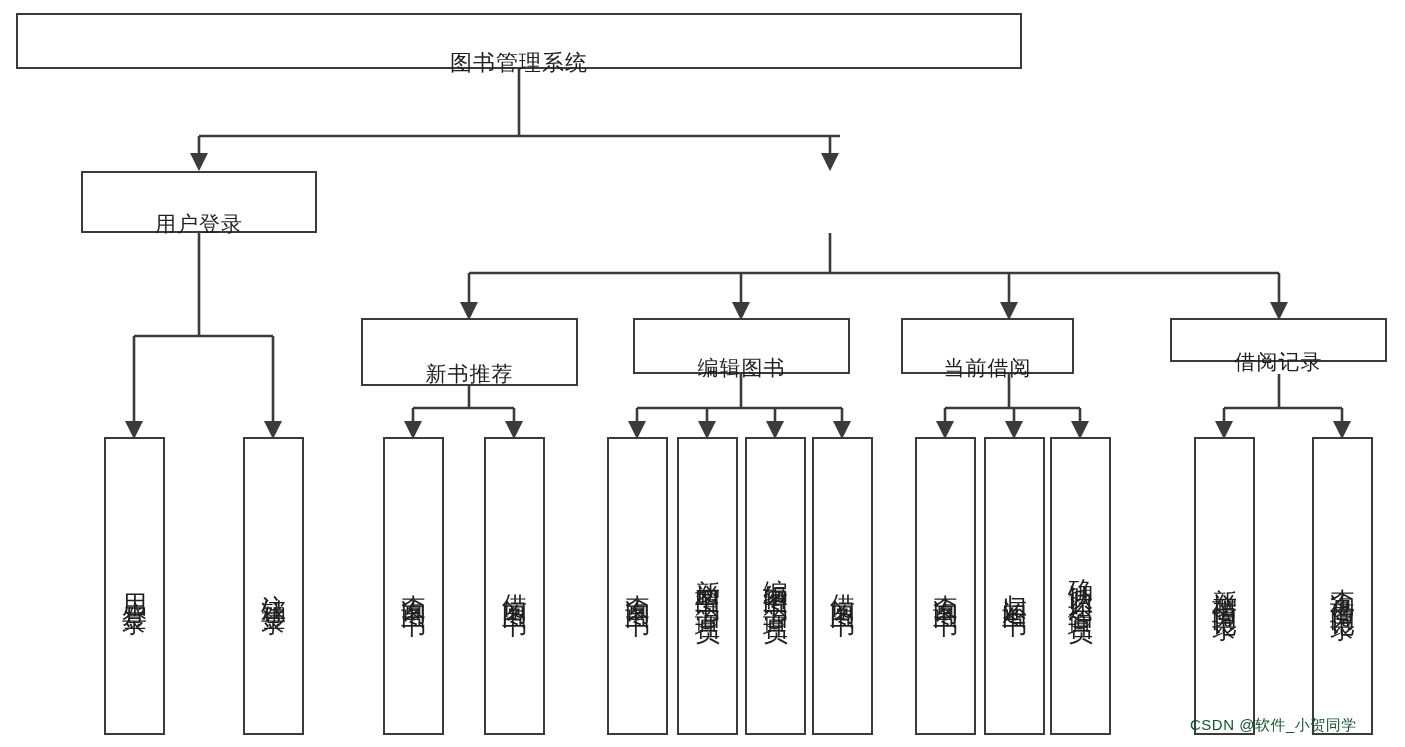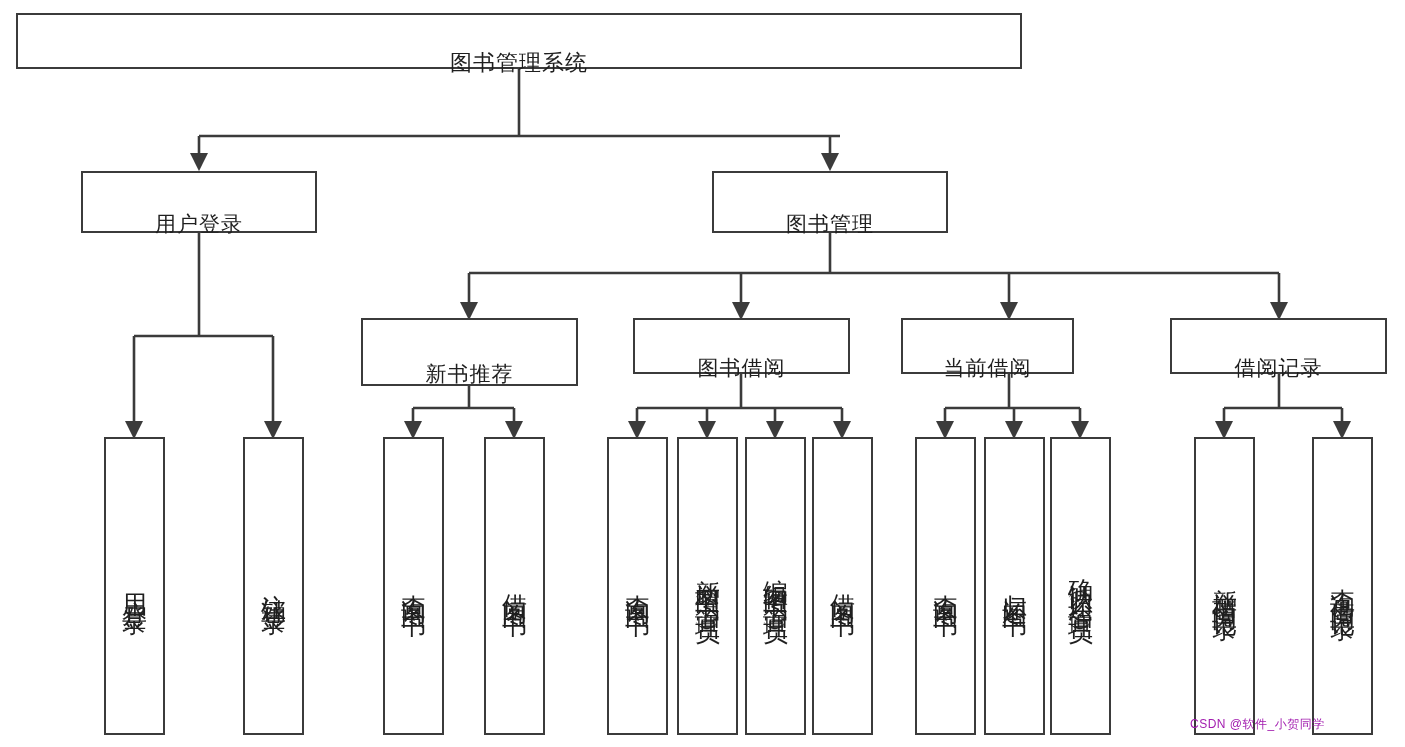--- a/index.html
+++ b/index.html
@@ -16,21 +16,21 @@
     writing-mode:vertical-rl;
     text-orientation:upright;
     font-size:25px;
     line-height:1.0;
     letter-spacing:6px;
     white-space:normal;
     max-height:282px;
   }
   svg.wires{position:absolute;left:0;top:0;width:1405px;height:747px;pointer-events:none;}
   .wire{stroke:#3b3b3b;stroke-width:2.6;fill:none;}
-  .wmark{position:absolute;color:#a21caf;font-size:12px;white-space:nowrap;letter-spacing:.5px;}
+  .wmark{position:absolute;color:#14532d;font-size:15px;white-space:nowrap;letter-spacing:.5px;}
 </style>
 </head>
 <body>
 
 <div id="canvas">
 
   <svg class="wires" viewBox="0 0 1405 747">
     <defs>
       <marker id="arrow" viewBox="0 0 12 12" refX="6" refY="6" markerWidth="7" markerHeight="7" orient="auto-start-reverse">
         <path d="M 0 0 L 12 6 L 0 12 z" fill="#3b3b3b"></path>
@@ -78,34 +78,31 @@
     <path class="wire" d="M 1342 408 L 1342 430" marker-end="url(#arrow)"></path>
   </svg>
 
   <div class="node h-node root" style="left:16px;top:13px;width:1006px;height:56px;">
     <span class="lbl">图书管理系统</span>
   </div>
 
   <div class="node h-node" style="left:81px;top:171px;width:236px;height:62px;">
     <span class="lbl">用户登录</span>
   </div>
-  <div class="node h-node" style="left:712px;top:171px;width:236px;height:62px;">
-    <span class="lbl">图书管理</span>
-  </div>
 
   <div class="node h-node" style="left:361px;top:318px;width:217px;height:68px;">
     <span class="lbl">新书推荐</span>
   </div>
   <div class="node h-node" style="left:633px;top:318px;width:217px;height:56px;">
-    <span class="lbl">图书借阅</span>
+    <span class="lbl">编辑图书</span>
   </div>
   <div class="node h-node" style="left:901px;top:318px;width:173px;height:56px;">
     <span class="lbl">当前借阅</span>
   </div>
-  <div class="node h-node" style="left:1170px;top:318px;width:217px;height:56px;">
+  <div class="node h-node" style="left:1170px;top:318px;width:217px;height:44px;">
     <span class="lbl">借阅记录</span>
   </div>
 
   <div class="node v-node" style="left:104px;top:437px;width:61px;height:298px;">
     <span class="lbl">用户登录</span>
   </div>
   <div class="node v-node" style="left:243px;top:437px;width:61px;height:298px;">
     <span class="lbl">注销登录</span>
   </div>
 

